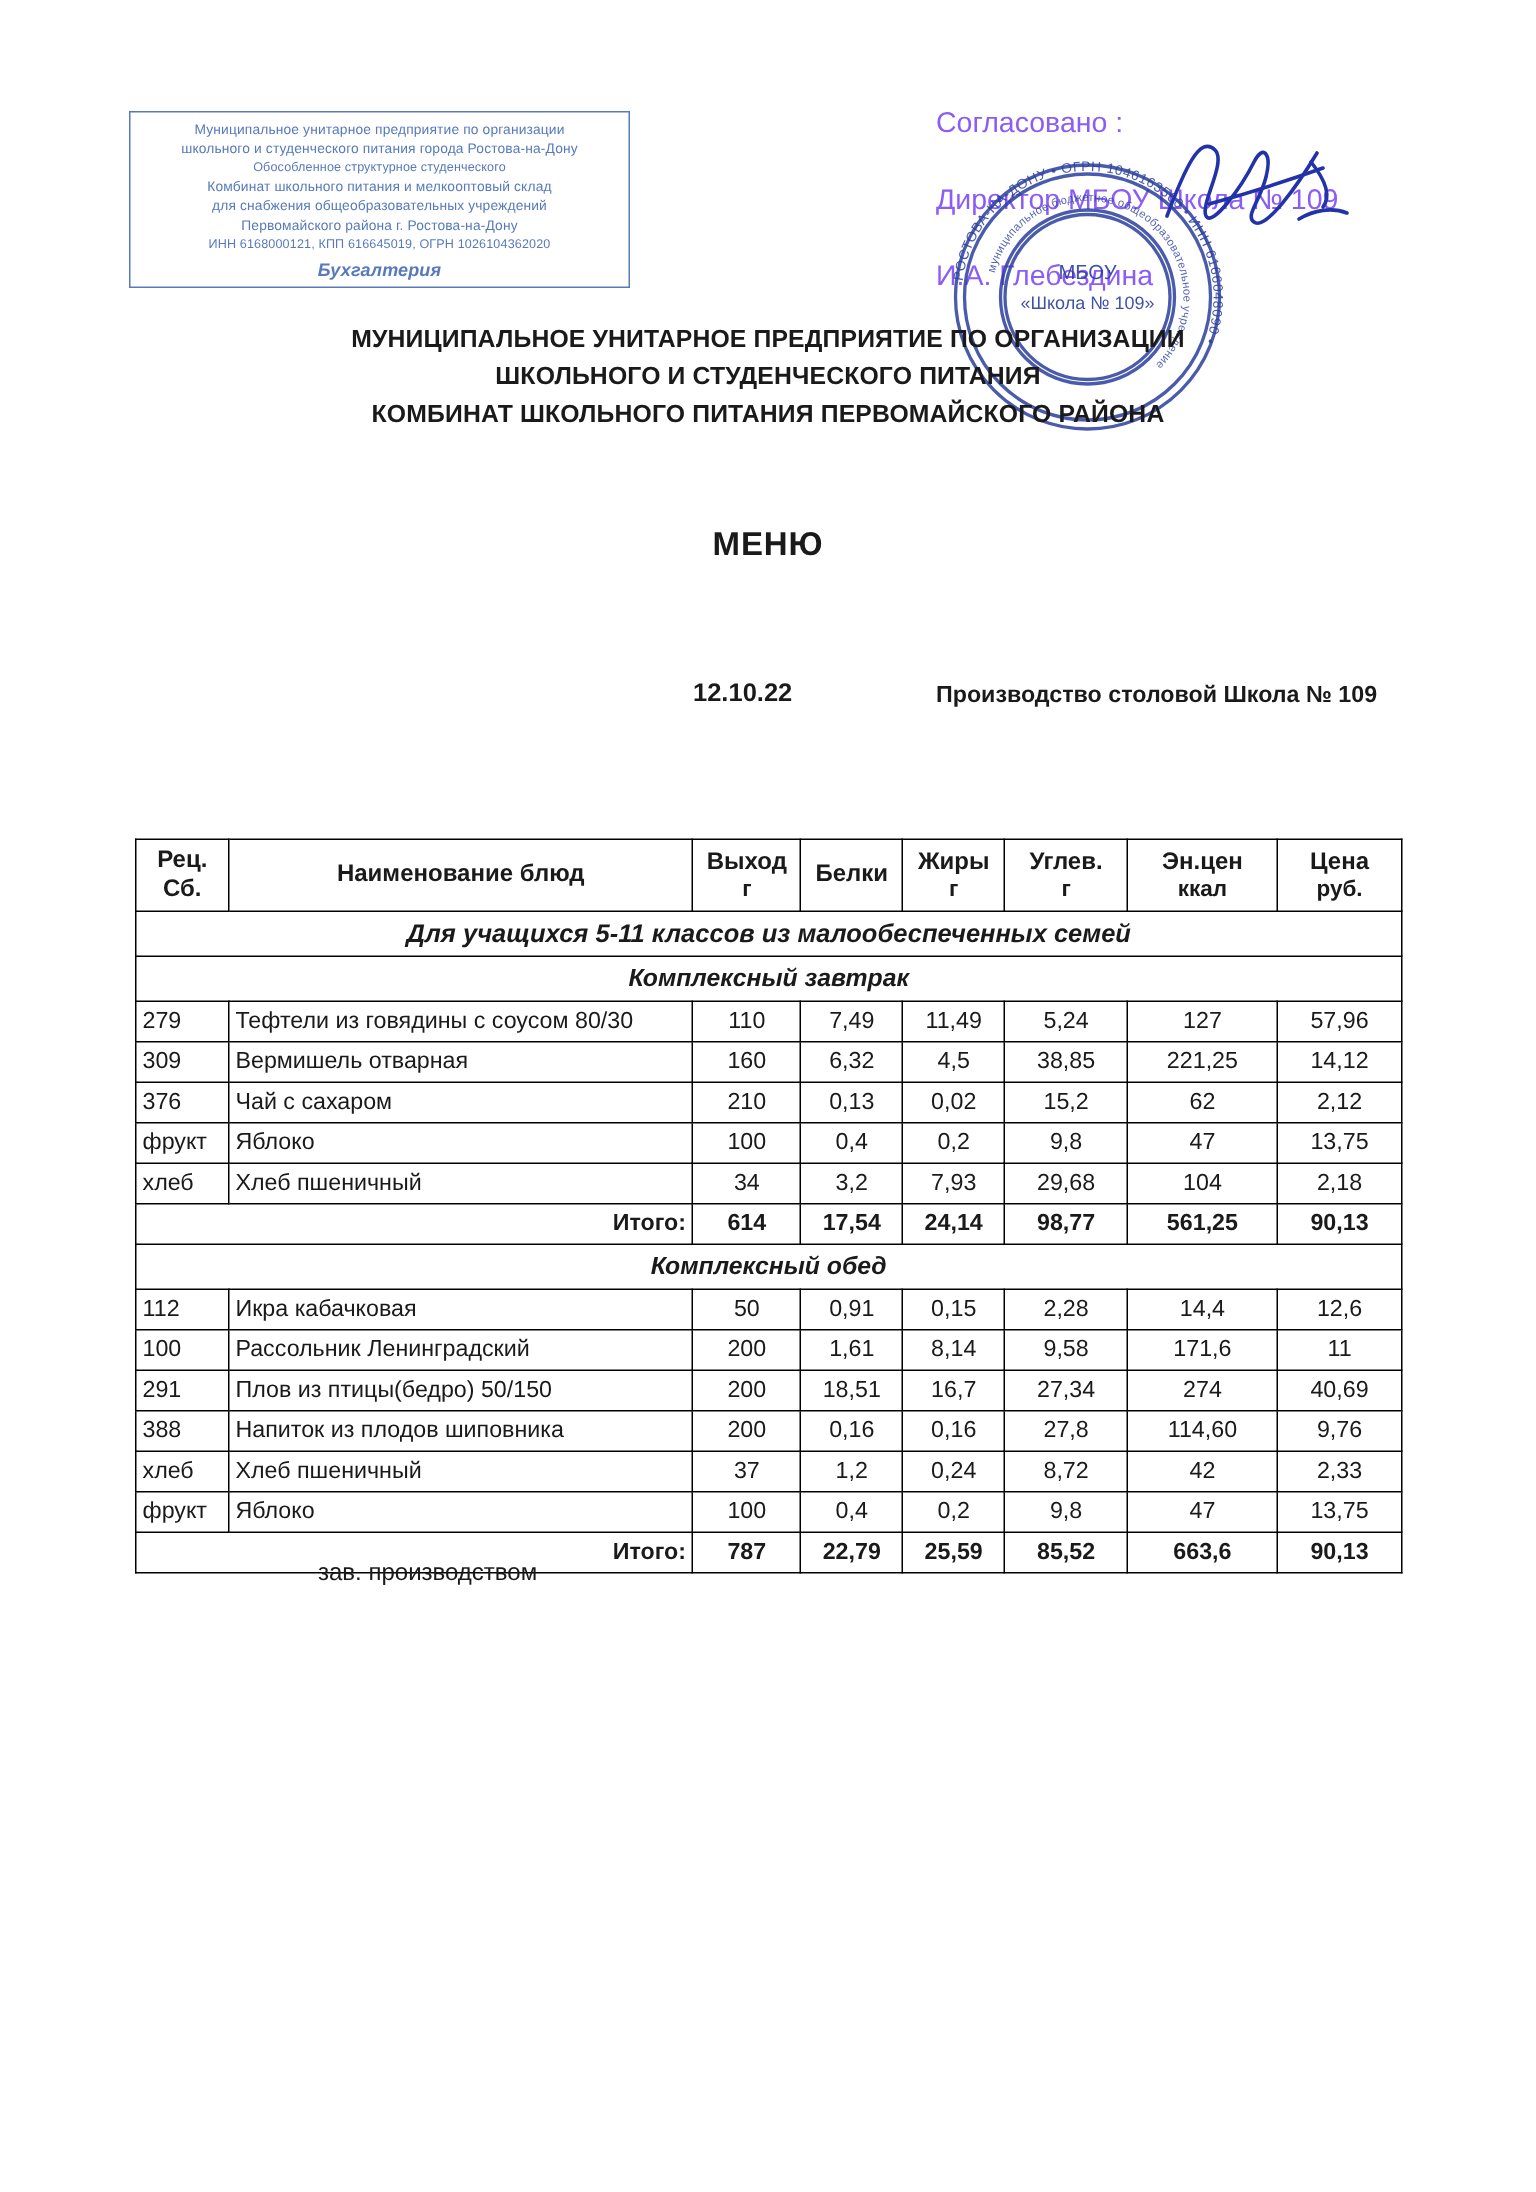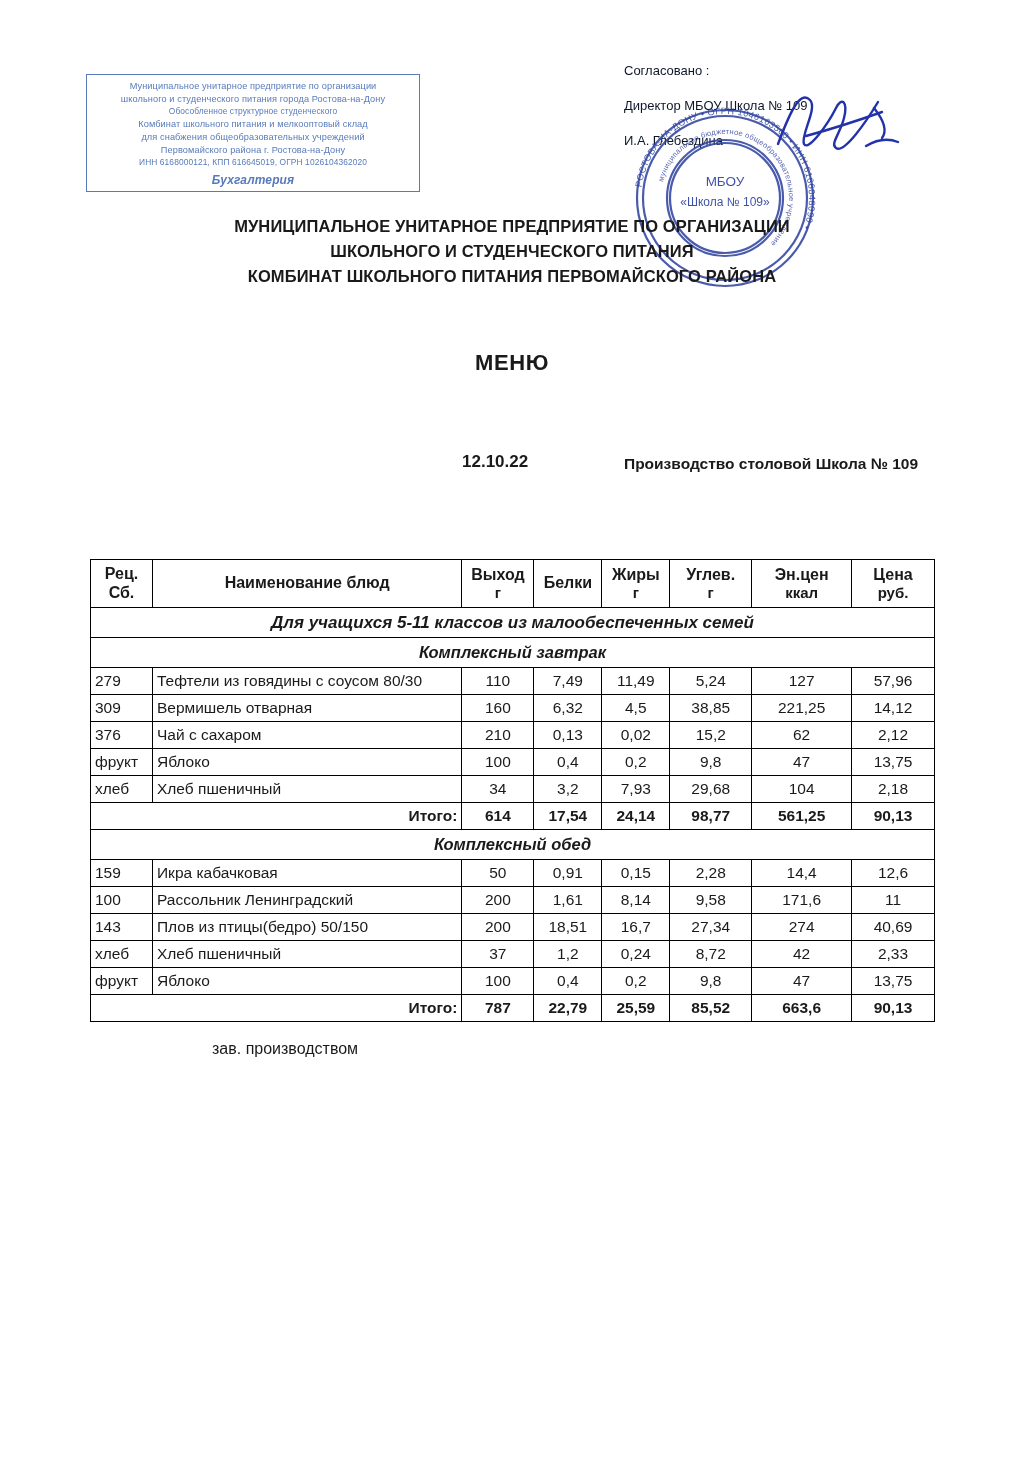--- a/index.html
+++ b/index.html
@@ -14,23 +14,23 @@
     font-family: "Liberation Sans", sans-serif;
     color: #1a1a1a;
     overflow: hidden;
   }
 
   
   .approval {
     position: absolute;
     left: 624px;
     top: 44px;
-    font-size: 13px;
+    font-size: 19px;
     line-height: 1.35;
-    color: #0f172a;
+    color: #8b5cf6;
     white-space: pre-line;
   }
   .approval div { white-space: nowrap; }
 
   
   .acct-stamp {
     position: absolute;
     left: 86px;
     top: 74px;
     width: 334px;
@@ -339,48 +339,58 @@
         <td class="col-prot">17,54</td>
         <td class="col-fat">24,14</td>
         <td class="col-carb">98,77</td>
         <td class="col-energy">561,25</td>
         <td class="col-price">90,13</td>
       </tr>
       <tr class="section-row sub">
         <td colspan="8">Комплексный  обед</td>
       </tr>
       <tr>
-        <td class="col-rec">159</td>
+        <td class="col-rec">112</td>
         <td class="col-name name-cell">Икра кабачковая</td>
         <td class="col-out">50</td>
         <td class="col-prot">0,91</td>
         <td class="col-fat">0,15</td>
         <td class="col-carb">2,28</td>
         <td class="col-energy">14,4</td>
         <td class="col-price">12,6</td>
       </tr>
       <tr>
         <td class="col-rec">100</td>
         <td class="col-name name-cell">Рассольник Ленинградский</td>
         <td class="col-out">200</td>
         <td class="col-prot">1,61</td>
         <td class="col-fat">8,14</td>
         <td class="col-carb">9,58</td>
         <td class="col-energy">171,6</td>
         <td class="col-price">11</td>
       </tr>
       <tr>
-        <td class="col-rec">143</td>
+        <td class="col-rec">291</td>
         <td class="col-name name-cell">Плов из птицы(бедро) 50/150</td>
         <td class="col-out">200</td>
         <td class="col-prot">18,51</td>
         <td class="col-fat">16,7</td>
         <td class="col-carb">27,34</td>
         <td class="col-energy">274</td>
         <td class="col-price">40,69</td>
+      </tr>
+      <tr>
+        <td class="col-rec">388</td>
+        <td class="col-name name-cell">Напиток из плодов шиповника</td>
+        <td class="col-out">200</td>
+        <td class="col-prot">0,16</td>
+        <td class="col-fat">0,16</td>
+        <td class="col-carb">27,8</td>
+        <td class="col-energy">114,60</td>
+        <td class="col-price">9,76</td>
       </tr>
       <tr>
         <td class="col-rec">хлеб</td>
         <td class="col-name name-cell">Хлеб пшеничный</td>
         <td class="col-out">37</td>
         <td class="col-prot">1,2</td>
         <td class="col-fat">0,24</td>
         <td class="col-carb">8,72</td>
         <td class="col-energy">42</td>
         <td class="col-price">2,33</td>

